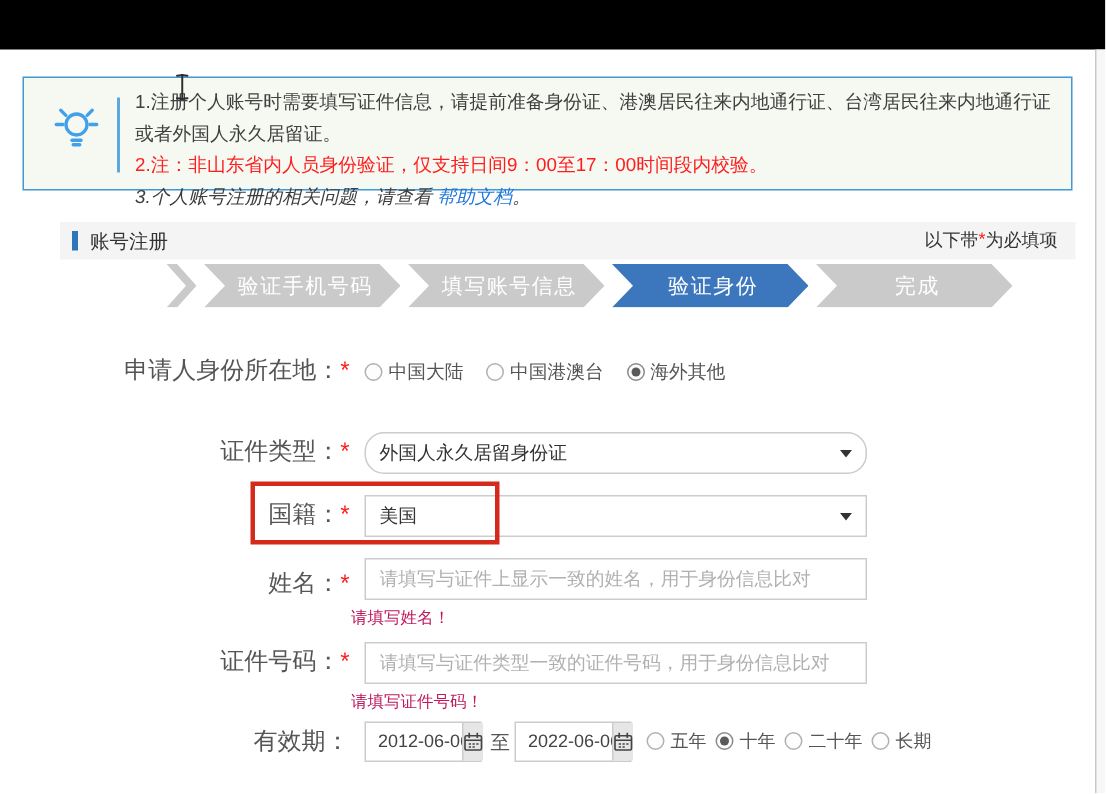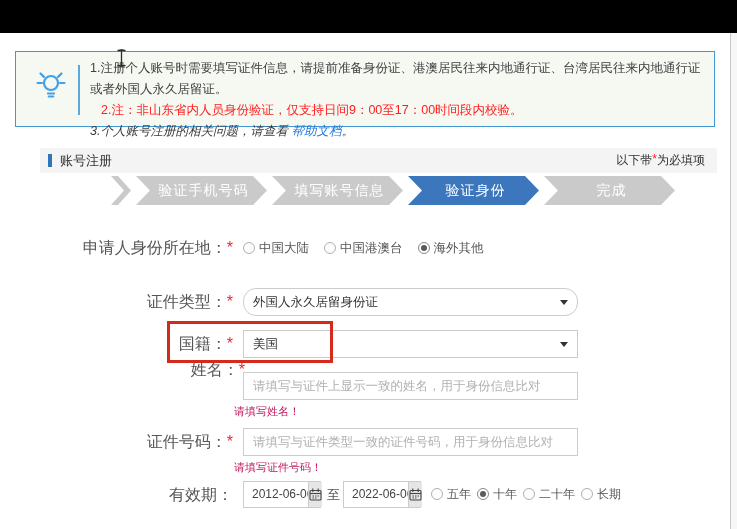--- a/index.html
+++ b/index.html
@@ -17,21 +17,21 @@
   .right-line{position:absolute;left:730px;top:33px;width:1px;height:496px;background:#c8c8c8;}
   
   .notice{
     position:absolute;left:15px;top:51px;width:700px;height:76px;
     border:1px solid #4298d5;background:#f6f8f2;box-sizing:border-box;
   }
   .notice .bulb{position:absolute;left:18px;top:16px;}
   .notice .divider{position:absolute;left:62px;top:13px;width:2px;height:50px;background:#5ba8dc;}
   .notice-text{position:absolute;left:74px;top:6px;width:615px;font-size:12.5px;line-height:21px;}
   .notice-line1{color:#404040;}
-  .notice-line2{color:#fe1e1e;margin-left:11px;}
+  .notice-line2{color:#fe1e1e;}
   .notice-line3{color:#3c3c3c;font-style:italic;}
   .notice-link{color:#2277d8;cursor:pointer;text-decoration:none;}
   .cursor-ibeam{position:absolute;left:117px;top:49px;}
   
   .band{
     position:absolute;left:40px;top:148px;width:677px;height:25px;background:#f4f4f4;
     display:flex;align-items:center;justify-content:space-between;
     font-size:13px;color:#333;
   }
   .band-left{display:flex;align-items:center;}
@@ -168,21 +168,21 @@
     <span class="caret"></span>
   </div>
 
   <div class="flabel" style="top:330px;line-height:28px;"><span>国籍：</span><span class="star">*</span></div>
   <div class="selectbox" style="top:330px;">
     <span>美国</span>
     <span class="caret"></span>
   </div>
   <div class="highlight-box"></div>
 
-  <div class="flabel" style="top:356px;line-height:28px;margin-left:12px;"><span>姓名：</span><span class="star">*</span></div>
+  <div class="flabel" style="top:376px;line-height:28px;"><span>姓名：</span><span class="star">*</span></div>
   <input class="textinput" style="top: 372px;" type="text" placeholder="请填写与证件上显示一致的姓名，用于身份信息比对">
   <div class="error-msg" style="top:404px;">请填写姓名！</div>
 
   <div class="flabel" style="top:428px;line-height:28px;"><span>证件号码：</span><span class="star">*</span></div>
   <input class="textinput" style="top: 428px;" type="text" placeholder="请填写与证件类型一致的证件号码，用于身份信息比对">
   <div class="error-msg" style="top:460px;">请填写证件号码！</div>
 
   <div class="flabel" style="top:481px;line-height:27px;"><span>有效期：</span></div>
   <div class="date-group" style="left:243px;width:78px;">
     <div class="date-value">2012-06-06</div>

